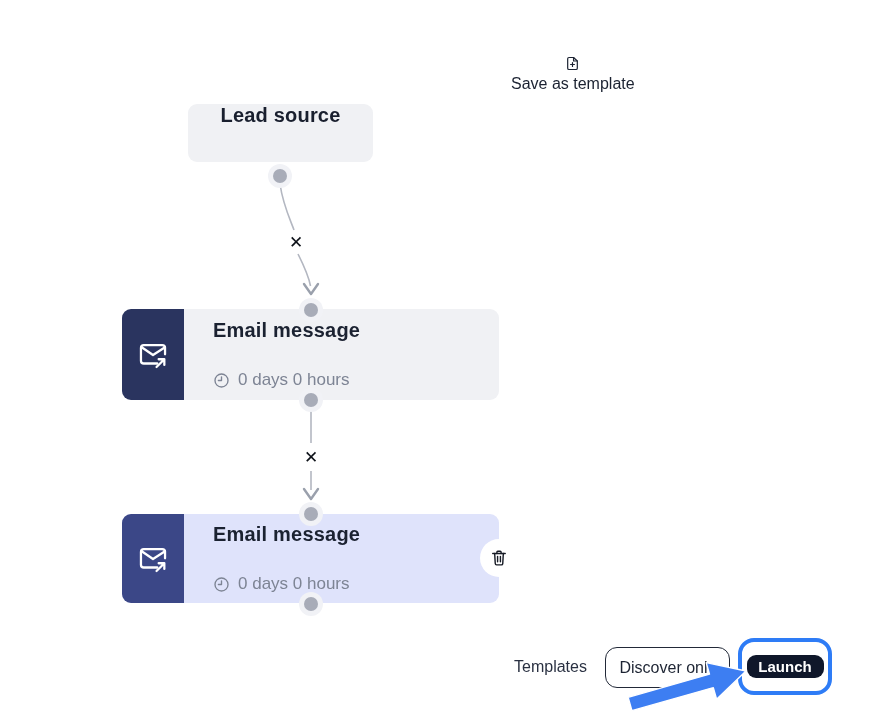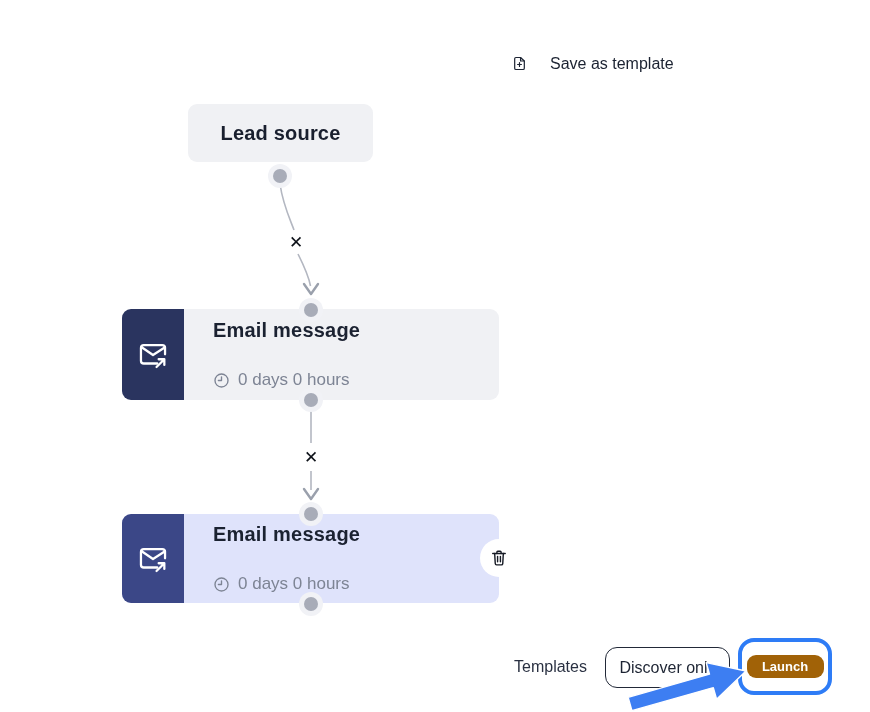--- a/index.html
+++ b/index.html
@@ -2,29 +2,29 @@
 <html><head>
 <meta charset="utf-8">
 <style>
   html,body{margin:0;padding:0;background:#ffffff;}
   .canvas{
     position:relative;width:870px;height:712px;background:#ffffff;overflow:hidden;
     font-family:"Liberation Sans", sans-serif;color:#1b2231;
   }
   
   .top-actions{position:absolute;top:50px;left:505px;display:flex;gap:38px;align-items:center;}
-  .text-btn{display:flex;align-items:center;gap:22px;background:none;border:none;cursor:pointer;
-    font-family:"Liberation Sans", sans-serif;font-size:16px;color:#1b2231;font-weight:500;padding:4px 6px;}
+  .text-btn{display:flex;align-items:center;gap:2px;background:none;border:none;cursor:pointer;
+    font-family:"Liberation Sans", sans-serif;font-size:16px;color:#1b2231;font-weight:500;padding:4px 6px;flex-direction:column;}
   .text-btn svg{display:block;}
   
   .connectors{position:absolute;left:0;top:0;z-index:1;pointer-events:none;}
   
   .node{position:absolute;border-radius:9px;z-index:2;display:flex;align-items:stretch;cursor:pointer;}
   .node-lead{left:188px;top:104px;width:185px;height:58px;background:#f0f1f4;
-    justify-content:center;align-items:center;font-size:20px;font-weight:700;color:#191f2e;letter-spacing:.2px;}
+    justify-content:center;font-size:20px;font-weight:700;color:#191f2e;letter-spacing:.2px;}
   .node-step{left:122px;top:309px;width:377px;height:91px;background:#f0f1f4;}
   .node-step2{top:514px;height:89px;background:#dfe3fb;}
   .icon-block{width:62px;border-radius:9px 0 0 9px;background:#2a345f;display:flex;align-items:center;justify-content:center;flex:0 0 62px;}
   .node-step2 .icon-block{background:#3b4787;}
   .step-content{display:flex;flex-direction:column;justify-content:center;padding-left:29px;gap:4px;}
   .step-title{font-size:20px;font-weight:700;color:#1b2231;letter-spacing:.2px;text-align:right;}
   .step-delay{display:flex;align-items:center;gap:8px;font-size:17px;color:#7d8494;margin-top:24px;}
   
   .dot{position:absolute;width:24px;height:24px;border-radius:50%;background:#f1f2f6;z-index:3;
     display:flex;align-items:center;justify-content:center;cursor:pointer;}
@@ -37,22 +37,22 @@
   .trash-btn{position:absolute;left:480px;top:539px;width:38px;height:38px;border-radius:50%;
     background:#ffffff;border:none;z-index:4;display:flex;align-items:center;justify-content:center;cursor:pointer;}
   
   .footer-prev{position:absolute;left:514px;top:658px;font-size:16px;color:#2a3142;background:none;border:none;
     font-family:"Liberation Sans", sans-serif;cursor:pointer;padding:0;}
   .btn-outline{position:absolute;left:605px;top:647px;width:125px;height:41px;border-radius:12px;
     background:#ffffff;border:1.5px solid #222938;font-family:"Liberation Sans", sans-serif;
     font-size:16px;color:#1d2433;cursor:pointer;z-index:2;}
   .launch-ring{position:absolute;left:738px;top:638px;width:94px;height:57px;border-radius:16px;
     border:4px solid #2e7cf6;background:#ffffff;box-sizing:border-box;display:flex;align-items:center;justify-content:center;z-index:5;}
-  .btn-launch{width:77px;height:23px;border-radius:9px;background:#a16207;border:none;color:#ffffff;
-    font-family:"Liberation Sans", sans-serif;font-size:13px;font-weight:700;cursor:pointer;}
+  .btn-launch{width:77px;height:23px;border-radius:9px;background:#0f172a;border:none;color:#ffffff;
+    font-family:"Liberation Sans", sans-serif;font-size:15px;font-weight:700;cursor:pointer;}
   .annotation{position:absolute;left:0;top:0;z-index:9;pointer-events:none;}
 </style>
 </head>
 <body>
 
 <div class="canvas">
 
   <div class="top-actions">
     <button class="text-btn">
       <svg width="17" height="19" viewBox="0 0 24 24" fill="none" stroke="#1d2433" stroke-width="1.7" stroke-linejoin="round" stroke-linecap="round">

